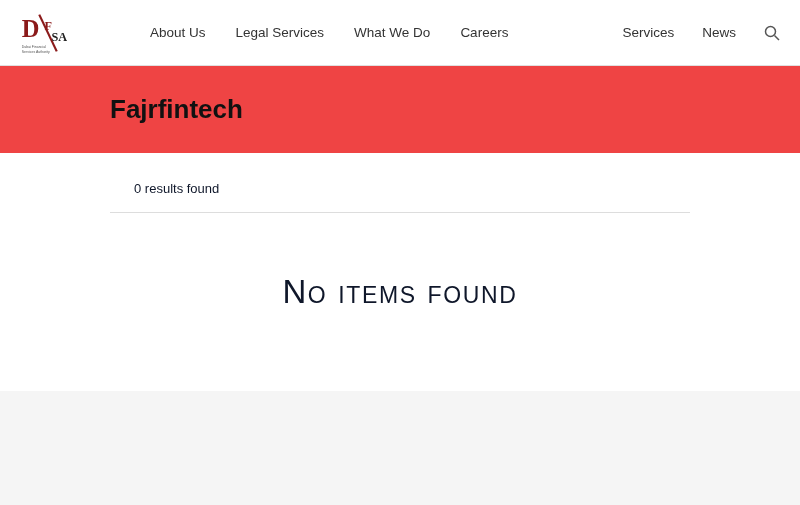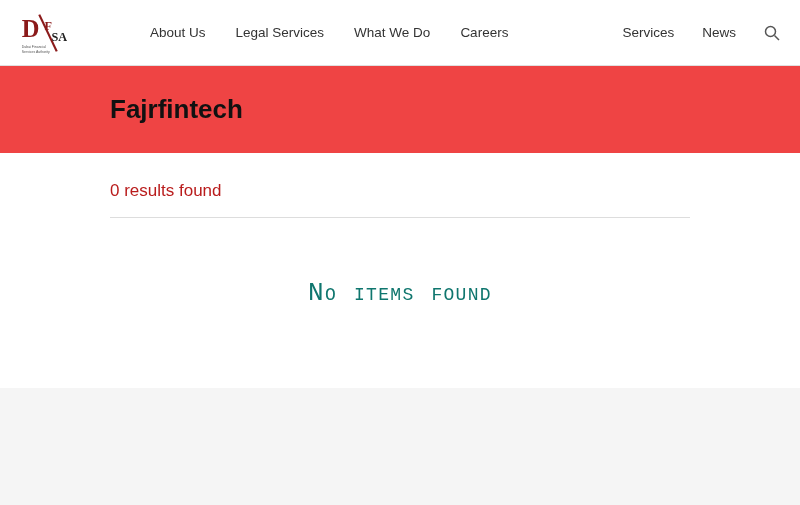--- a/index.html
+++ b/index.html
@@ -78,40 +78,41 @@
     }
 
     .page-title {
       font-size: 26px;
       font-weight: 700;
       color: #111;
       font-family: Arial, sans-serif;
     }
 
     .results-found {
-      font-size: 17px;
-      color: #b91c1c;
+      font-size: 13px;
+      color: #0f172a;
       margin-bottom: 16px;
+      margin-left: 24px;
     }
 
     .divider {
       border: none;
       border-top: 1px solid #ddd;
       margin-bottom: 40px;
     }
 
     .no-items-section {
       text-align: center;
       padding: 20px 0 30px 0;
     }
 
     .no-items-text {
-      font-family: Liberation Mono, monospace;
-      font-size: 26px;
-      color: #0f766e;
+      font-family: Liberation Sans, sans-serif;
+      font-size: 33px;
+      color: #0f172a;
       letter-spacing: 0.05em;
       font-variant: small-caps;
     }
 
     
     .outer-bg {
       background: #f5f5f5;
       min-height: 505px;
     }
 

